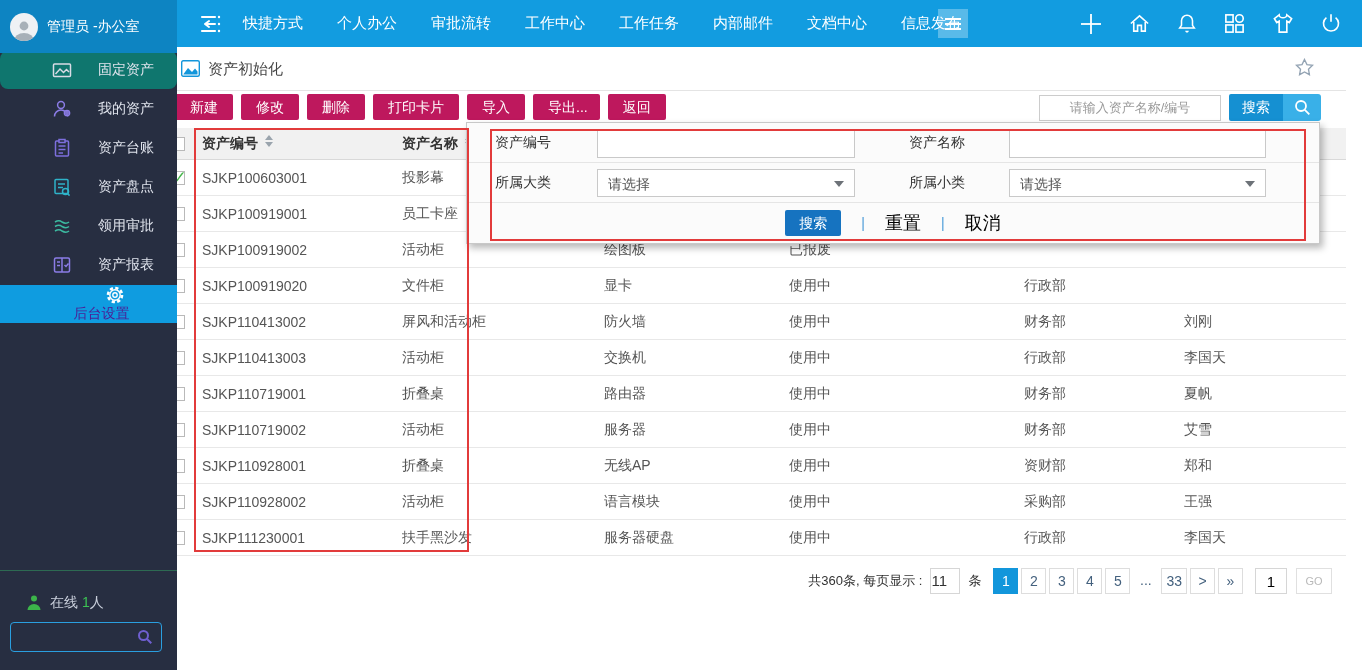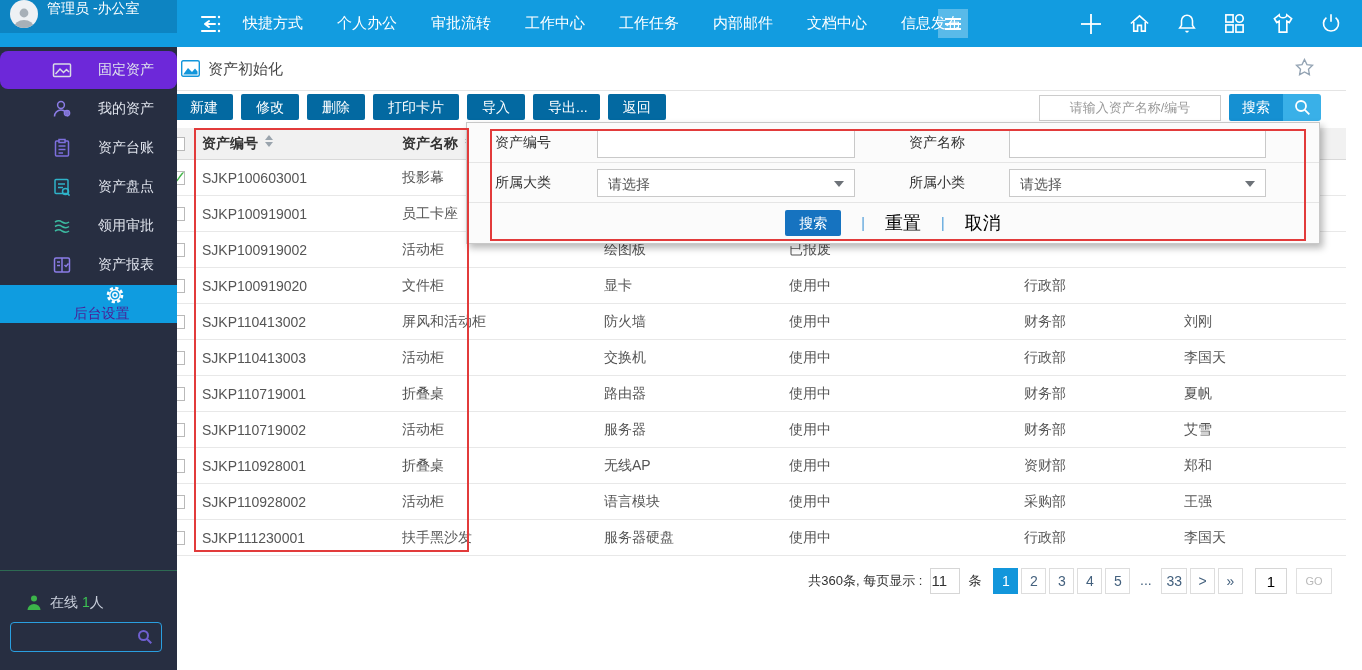--- a/index.html
+++ b/index.html
@@ -6,55 +6,55 @@
   html,body { width:1362px; height:670px; }
   body {
     position: relative;
     font-family: "Liberation Sans", "DejaVu Sans", sans-serif;
     background:#fff; overflow:hidden;
   }
   svg { display:block; }
 
   
   .topbar { position:absolute; left:0; top:0; width:1362px; height:47px; background:#129ce0; z-index:20; }
-  .user-block { position:absolute; left:0; top:0; width:177px; height:33px; background:#0d84c2; display:flex; align-items:flex-start; }
+  .user-block { position:absolute; left:0; top:0; width:177px; height:53px; background:#0d84c2; display:flex; align-items:center; }
   .avatar { width:28px; height:28px; border-radius:50%; background:#eef1f4; margin-left:10px; overflow:hidden; display:flex; align-items:flex-end; justify-content:center; }
   .user-name { color:#fff; font-size:14px; margin-left:9px; white-space:nowrap; }
   .collapse-ic { position:absolute; left:196px; top:11px; }
   .nav { position:absolute; left:243px; top:0; height:47px; display:flex; align-items:center; gap:34px; }
   .nav span { color:#fff; font-size:15px; cursor:pointer; white-space:nowrap; }
   .hamburger { position:absolute; left:938px; top:9px; width:30px; height:29px; background:rgba(255,255,255,.3); display:flex; align-items:center; justify-content:center; cursor:pointer; }
   .top-icons { position:absolute; right:20px; top:0; height:47px; display:flex; align-items:center; gap:25px; }
   .top-icons > span { cursor:pointer; }
 
   
   .sidebar { position:absolute; left:0; top:47px; width:177px; height:623px; background:#272e41; z-index:10; }
   .side-item { height:38px; display:flex; align-items:center; color:#dfe3ec; font-size:14px; cursor:pointer; margin-top:1px; }
   .side-item .icn { margin-left:52px; width:20px; height:20px; }
   .side-item .lbl { margin-left:26px; white-space:nowrap; }
-  .side-item.first { background:#6d28d9; margin-top:4px;border-radius:8px; }
+  .side-item.first { background:#0f766e; margin-top:4px;border-radius:8px; }
   .side-item.active { background:#0f9ce0; color:#4c1d95;flex-direction:column; }
   .side-divider { position:absolute; left:0; top:523px; width:177px; border-top:1px solid #2d6a52; }
   .online { position:absolute; left:26px; top:547px; display:flex; align-items:flex-start; font-size:14px; color:#c9cfdb; gap:8px; }
   .online .cnt { color:#3cc354; }
   .side-search { position:absolute; left:10px; top:575px; width:152px; height:30px; border:1px solid #2a9fe0; border-radius:4px; display:flex; align-items:center; }
   .side-search input { flex:1; background:transparent; border:none; outline:none; color:#cfd3dc; font-size:13px; padding:0 6px; min-width:0; }
   .side-search .mag { margin-right:8px; }
 
   
   .main { position:absolute; left:161px; top:47px; width:1185px; height:490px; background:#fff; }
 
   .page-header { position:absolute; left:0; top:0; width:100%; height:44px; border-bottom:1px solid #e4e4e4; }
   .ph-icon { position:absolute; left:20px; top:13px; }
   .ph-title { position:absolute; left:47px; top:13px; font-size:15px; color:#444; }
   .ph-star { position:absolute; right:32px; top:11px; cursor:pointer; }
 
   .toolbar { position:absolute; left:0; top:44px; width:100%; height:32px; }
   .tb-btns { position:absolute; left:14px; top:3px; display:flex; gap:8px; }
-  .btn { height:26px; line-height:26px; padding:0 15px; background:#0369a1; color:#fff; font-size:14px; border-radius:2px; cursor:pointer; white-space:nowrap; border:none; }
+  .btn { height:26px; line-height:26px; padding:0 15px; background:#be185d; color:#fff; font-size:14px; border-radius:2px; cursor:pointer; white-space:nowrap; border:none; }
   .btn.export { display:flex; align-items:center; gap:16px; padding-right:12px;flex-direction:column; }
   .caret-down { width:0; height:0; border-left:5px solid transparent; border-right:5px solid transparent; border-top:6px solid #fff; }
   .search-wrap { position:absolute; right:25px; top:3px; display:flex; align-items:center; }
   .search-wrap input { width:182px; height:26px; border:1px solid #ccc; font-size:13px; padding:0 0; color:#555; outline:none;text-align:center; }
   .search-wrap input::placeholder { color:#9a9a9a; }
   .sbtn { height:27px; line-height:27px; padding:0 13px; background:#1590d2; color:#fff; font-size:14px; margin-left:8px; cursor:pointer; border-radius:2px 0 0 2px; }
   .sbtn-mag { height:27px; width:38px; background:#39b0e8; display:flex; align-items:center; justify-content:center; cursor:pointer; border-radius:0 3px 3px 0; }
 
   
   .table { position:absolute; left:0; top:81px; width:1185px; z-index:1; }

